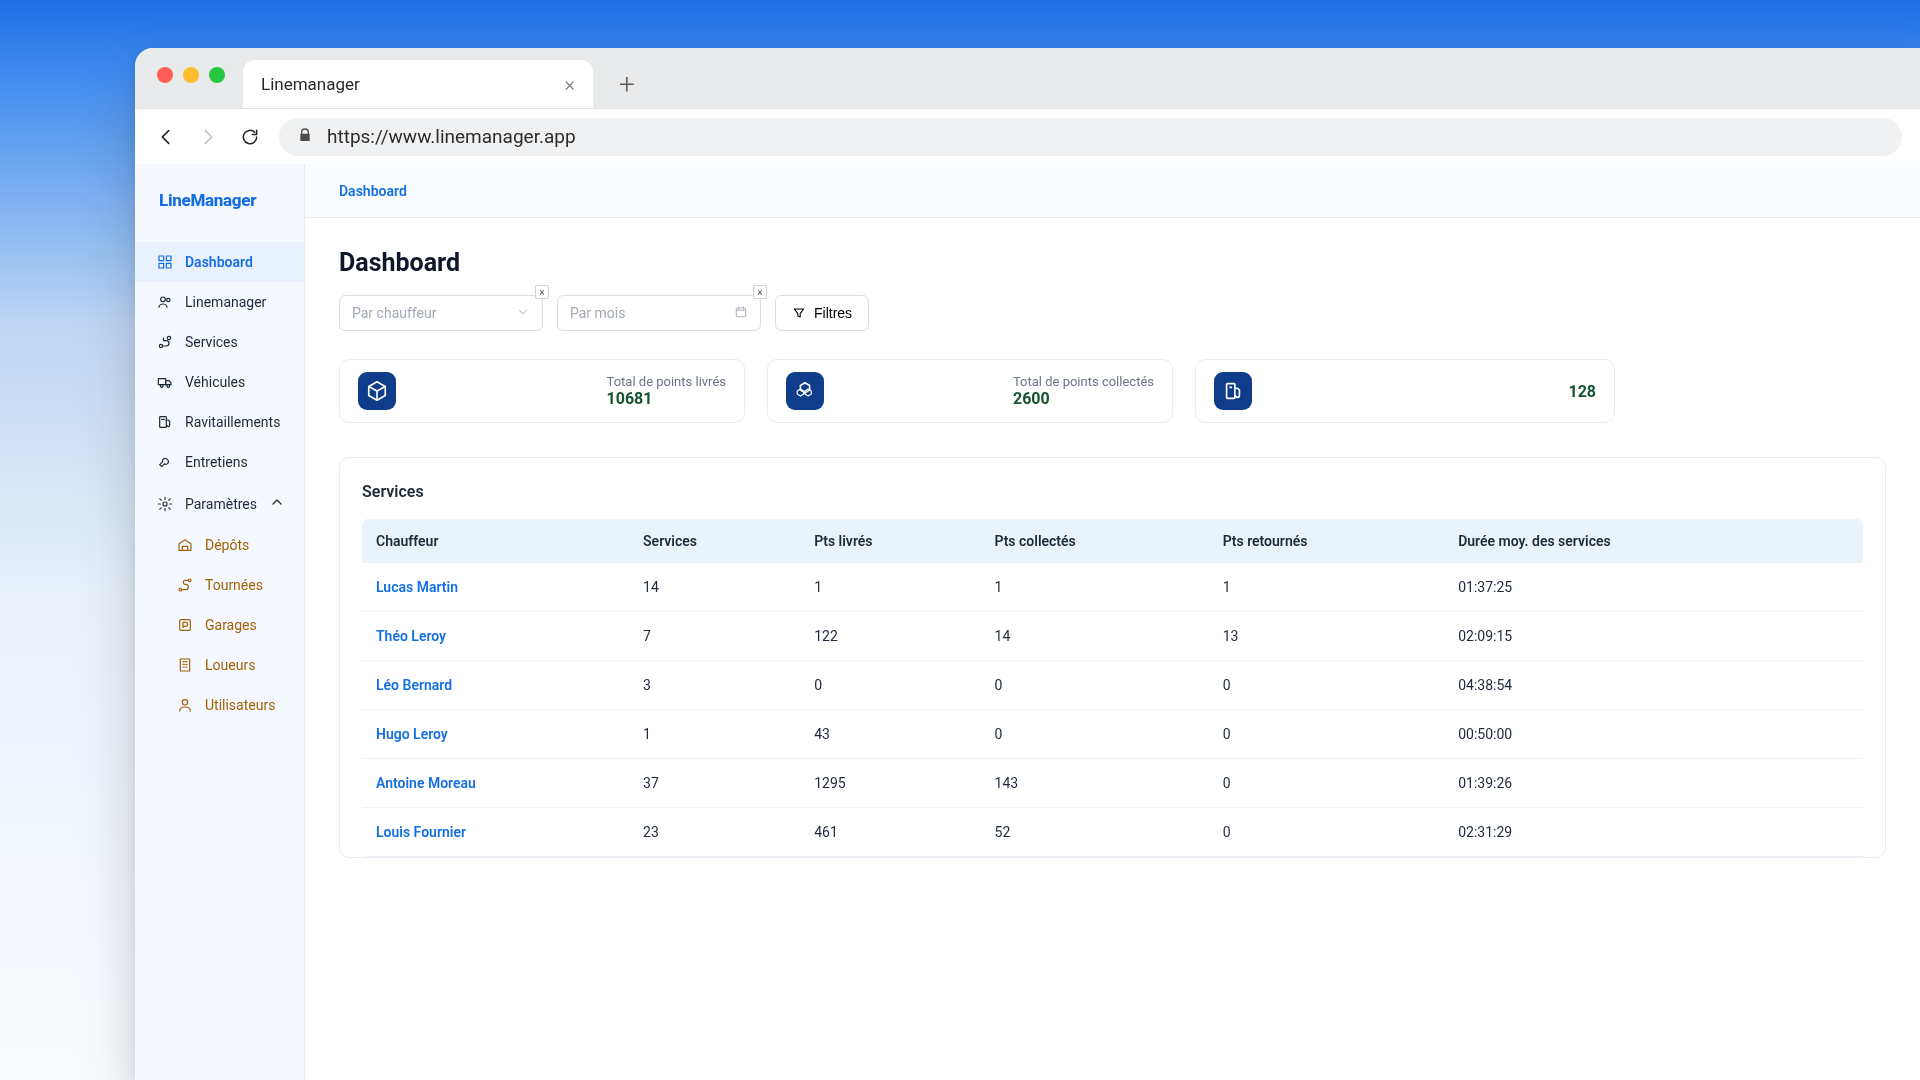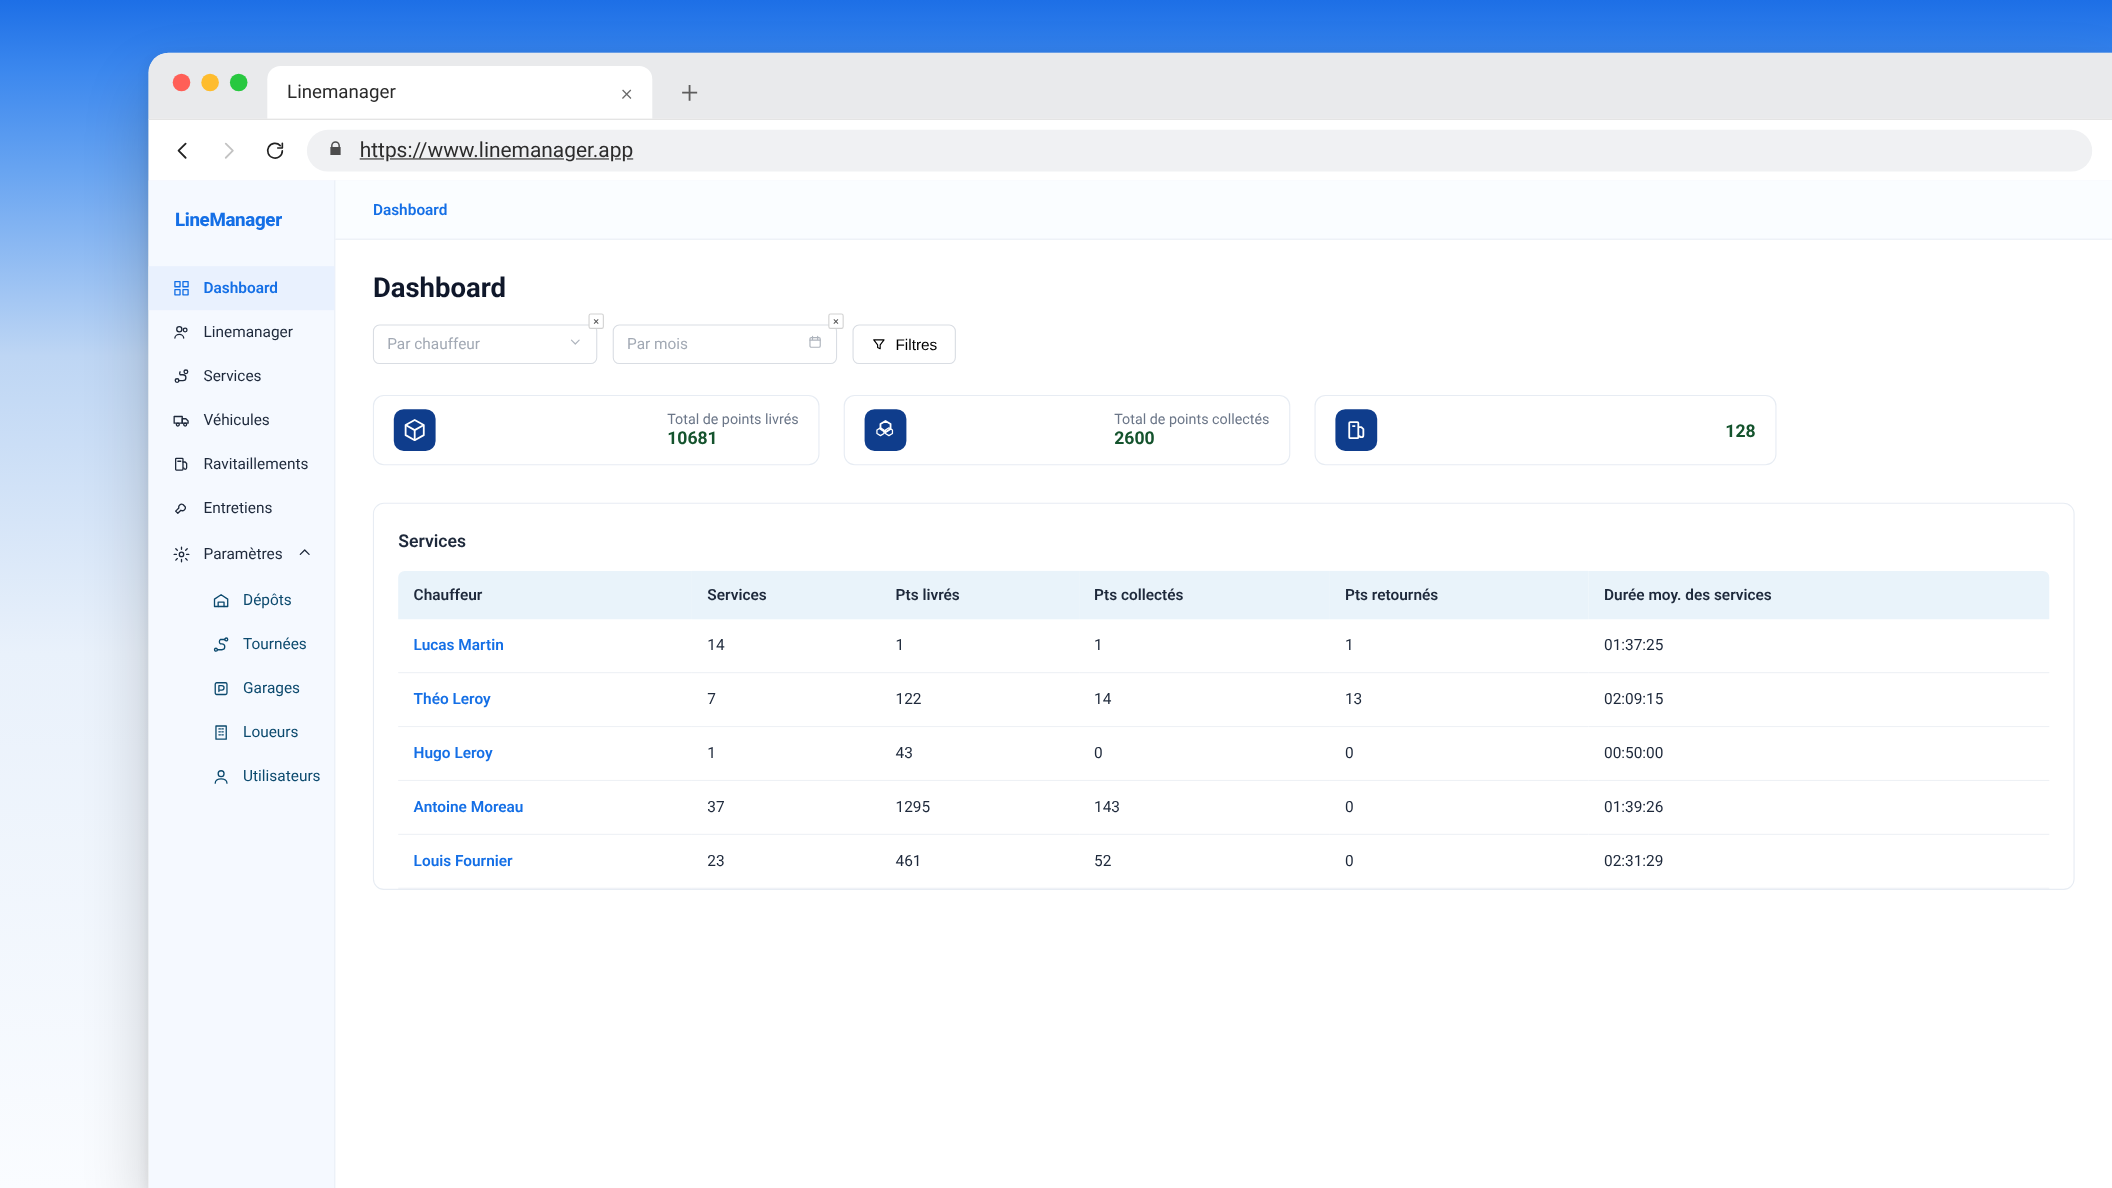--- a/index.html
+++ b/index.html
@@ -23,31 +23,31 @@
   .tabbar { height: 60px; background:#e9eaec; display:flex; align-items:flex-end; padding: 0 14px; gap:10px; border-top-left-radius:18px;}
   .traffic { display:flex; gap:10px; align-items:center; height:100%; padding:0 8px 6px 8px;}
   .dot { width:16px; height:16px; border-radius:50%; }
   .dot.red{background:#ff5f57;} .dot.yellow{background:#febc2e;} .dot.green{background:#28c840;}
   .tab { background:#fff; height:48px; border-radius:12px 12px 0 0; min-width:350px; display:flex; align-items:center; padding:0 18px; font-size:17px; color:#2a2a2a; justify-content:space-between;}
   .tab .close{ color:#6a6a6a; font-size:20px; font-weight:300;}
   .newtab { width:48px; height:48px; display:flex; align-items:center; justify-content:center; color:#5d5d5d; font-size:28px; font-weight:300;}
   .addrrow { height:56px; background:#fff; border-top:1px solid #e2e2e2; display:flex; align-items:center; gap:16px; padding:0 18px;}
   .navbtn { width:26px; height:26px; display:flex; align-items:center; justify-content:center; color:#222;}
   .navbtn.dis{ color:#c3c3c3; }
-  .addrbar { flex:1; height:38px; background:#f0f1f3; border-radius:20px; display:flex; align-items:center; gap:14px; padding:0 18px; color:#2c2c2c; font-size:19px;text-decoration:underline;}
+  .addrbar { flex:1; height:38px; background:#f0f1f3; border-radius:20px; display:flex; align-items:center; gap:14px; padding:0 18px; color:#2c2c2c; font-size:19px;}
   .lock{ color:#4d4d4d; }
 
   
   .app { flex:1; display:flex; background:#f5f9ff; min-height:0;}
   .sidebar { width:170px; background:#f5f9ff; border-right:1px solid #e7ecf3; display:flex; flex-direction:column; padding-top:6px;}
   .logo { padding: 20px 18px 26px 24px; font-weight:800; font-size:17px; color:#146fe6; letter-spacing:-.3px;}
   .navlist { display:flex; flex-direction:column; padding-top:6px;}
   .navitem { display:flex; align-items:center; gap:12px; padding: 12px 12px 12px 22px; font-size:14px; color:#1e293b; cursor:pointer;}
   .navitem.active { background:#e9f1fe; color:#146fe6; font-weight:600;}
-  .navitem.sub { padding-left:58px; font-size:14px; color:#0c4a6e;}
+  .navitem.sub { padding-left:42px; font-size:14px; color:#a16207;}
   .navitem svg { width:16px; height:16px; flex-shrink:0;}
   .navitem.active svg{ color:#146fe6; }
   .navitem .chev { margin-left:auto; margin-right:10px;}
 
   .main { flex:1; display:flex; flex-direction:column; min-width:0;}
   .apptop { height:54px; border-bottom:1px solid #e7ecf3; display:flex; align-items:center; padding:0 34px; font-size:14px; color:#146fe6; font-weight:600; background:#fafdff;}
   .content { flex:1; background:#fff; padding:30px 34px 0 34px; overflow:hidden;}
   .pagetitle { font-size:25px; font-weight:700; color:#0f172a; margin-bottom:18px;}
   .filterrow { display:flex; gap:14px; align-items:flex-start; margin-bottom:28px;}
   .selectwrap { position:relative; }
@@ -337,20 +337,28 @@
                 </tr>
                 <tr>
                   <td><a href="#">Théo Leroy</a></td>
                   <td>7</td>
                   <td>122</td>
                   <td>14</td>
                   <td>13</td>
                   <td>02:09:15</td>
                 </tr>
                 <tr>
+                  <td><a href="#">Léo Bernard</a></td>
+                  <td>3</td>
+                  <td>0</td>
+                  <td>0</td>
+                  <td>0</td>
+                  <td>04:38:54</td>
+                </tr>
+                <tr>
                   <td><a href="#">Hugo Leroy</a></td>
                   <td>1</td>
                   <td>43</td>
                   <td>0</td>
                   <td>0</td>
                   <td>00:50:00</td>
                 </tr>
                 <tr>
                   <td><a href="#">Antoine Moreau</a></td>
                   <td>37</td>

